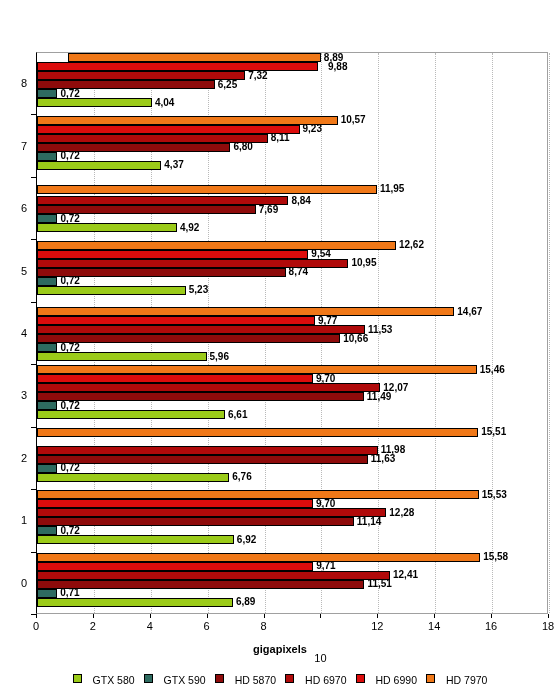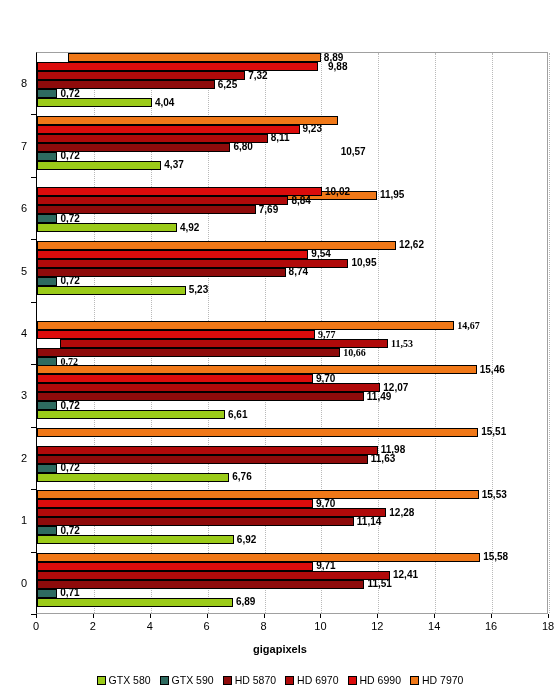--- a/index.html
+++ b/index.html
@@ -147,22 +147,21 @@
     top: 674px;
     left: 0;
     width: 560px;
     display: flex;
     justify-content: center;
     align-items: center;
     gap: 9px;
   }
   .legend-item {
     display: flex;
-    align-items: center;
-    gap: 3px;
+    gap: 11px;
   }
   .legend-swatch {
     width: 9px;
     height: 9px;
     border: 1px solid #000000;
     box-sizing: border-box;
     display: inline-block;
   }
   .legend-text {
     font-size: 10.5px;
@@ -232,21 +231,21 @@
             <div class="bar-label" style="left: 20.48px;">0,72</div>
           </div>
           <div class="bar-row" style="top: 45.2222px; right: 0px;">
             <div class="bar" title="GTX 580" style="width: 114.916px; background: rgb(155, 203, 25);"></div>
             <div class="bar-label" style="left: 114.916px;">4,04</div>
           </div>
         </div>
         <div class="group" style="top: 62.4444px; height: 62.4444px;">
           <div class="bar-row" style="top: 0.222222px; right: 0px;">
             <div class="bar" title="HD 7970" style="width: 300.658px; background: rgb(240, 120, 24);"></div>
-            <div class="bar-label" style="left: 300.658px; margin-top: 32px;">10,57</div>
+            <div class="bar-label" style="left: 300.658px;">10,57</div>
           </div>
           <div class="bar-row" style="top: 9.22222px; right: 0px;">
             <div class="bar" title="HD 6990" style="width: 262.542px; background: rgb(220, 12, 12);"></div>
             <div class="bar-label" style="left: 262.542px;">9,23</div>
           </div>
           <div class="bar-row" style="top: 18.2222px; right: 0px;">
             <div class="bar" title="HD 6970" style="width: 230.684px; background: rgb(176, 10, 10);"></div>
             <div class="bar-label" style="left: 230.684px;">8,11</div>
           </div>
           <div class="bar-row" style="top: 27.2222px; right: 0px;">
@@ -256,28 +255,24 @@
           <div class="bar-row" style="top: 36.2222px; right: 0px;">
             <div class="bar" title="GTX 590" style="width: 20.48px; background: rgb(46, 107, 96);"></div>
             <div class="bar-label" style="left: 20.48px;">0,72</div>
           </div>
           <div class="bar-row" style="top: 45.2222px; right: 8px;">
             <div class="bar" title="GTX 580" style="width: 124.302px; background: rgb(155, 203, 25);"></div>
             <div class="bar-label" style="left: 124.302px;">4,37</div>
           </div>
         </div>
         <div class="group" style="top: 124.889px; height: 62.4444px;">
-          <div class="bar-row" style="top: 13px; right: 0px; padding-left: 9px;">
+          <div class="bar-row" style="top: 7px; right: 0px; padding-left: 9px;">
             <div class="bar" title="HD 7970" style="width: 339.911px; background: rgb(240, 120, 24);"></div>
             <div class="bar-label" style="left: 339.911px;">11,95</div>
           </div>
-          <div class="bar-row" style="top: 9.22222px; right: 0px;">
-            <div class="bar" title="HD 6990" style="width: 285.013px; background: rgb(220, 12, 12);"></div>
-            <div class="bar-label" style="left: 285.013px;">10,02</div>
-          </div>
           <div class="bar-row" style="top: 18.2222px; right: 0px;">
             <div class="bar" title="HD 6970" style="width: 251.449px; background: rgb(176, 10, 10);"></div>
             <div class="bar-label" style="left: 251.449px;">8,84</div>
           </div>
           <div class="bar-row" style="top: 27.2222px; right: 0px;">
             <div class="bar" title="HD 5870" style="width: 218.738px; background: rgb(142, 11, 11);"></div>
             <div class="bar-label" style="left: 218.738px;">7,69</div>
           </div>
           <div class="bar-row" style="top: 36.2222px; right: 0px;">
             <div class="bar" title="GTX 590" style="width: 20.48px; background: rgb(46, 107, 96);"></div>
@@ -307,30 +302,30 @@
           </div>
           <div class="bar-row" style="top: 36.2222px; right: 0px;">
             <div class="bar" title="GTX 590" style="width: 20.48px; background: rgb(46, 107, 96);"></div>
             <div class="bar-label" style="left: 20.48px;">0,72</div>
           </div>
           <div class="bar-row" style="top: 45.2222px; right: 0px;">
             <div class="bar" title="GTX 580" style="width: 148.764px; background: rgb(155, 203, 25);"></div>
             <div class="bar-label" style="left: 148.764px;">5,23</div>
           </div>
         </div>
-        <div class="group" style="top: 268px; height: 74px; font-family: Liberation Serif, serif;">
+        <div class="group" style="top: 254px; height: 74px;">
           <div class="bar-row" style="top: 0.222222px; right: 0px;">
             <div class="bar" title="HD 7970" style="width: 417.28px; background: rgb(240, 120, 24);"></div>
             <div class="bar-label" style="left: 417.28px;">14,67</div>
           </div>
           <div class="bar-row" style="top: 9.22222px; right: 0px;">
             <div class="bar" title="HD 6990" style="width: 277.902px; background: rgb(220, 12, 12);"></div>
             <div class="bar-label" style="left: 277.902px;">9,77</div>
           </div>
-          <div class="bar-row" style="top: 18.2222px; right: 0px; margin-left: 23px;">
+          <div class="bar-row" style="top: 18.2222px; right: 0px;">
             <div class="bar" title="HD 6970" style="width: 327.964px; background: rgb(176, 10, 10);"></div>
             <div class="bar-label" style="left: 327.964px;">11,53</div>
           </div>
           <div class="bar-row" style="top: 27.2222px; right: 0px;">
             <div class="bar" title="HD 5870" style="width: 303.218px; background: rgb(142, 11, 11);"></div>
             <div class="bar-label" style="left: 303.218px;">10,66</div>
           </div>
           <div class="bar-row" style="top: 36.2222px; right: 0px;">
             <div class="bar" title="GTX 590" style="width: 20.48px; background: rgb(46, 107, 96);"></div>
             <div class="bar-label" style="left: 20.48px;">0,72</div>
@@ -452,21 +447,21 @@
       <div class="xtick-label" style="left: 0px;">0</div>
       <div class="xtick-mark" style="left: 56.8889px;"></div>
       <div class="xtick-label" style="left: 56.8889px;">2</div>
       <div class="xtick-mark" style="left: 113.778px;"></div>
       <div class="xtick-label" style="left: 113.778px;">4</div>
       <div class="xtick-mark" style="left: 170.667px;"></div>
       <div class="xtick-label" style="left: 170.667px;">6</div>
       <div class="xtick-mark" style="left: 227.556px;"></div>
       <div class="xtick-label" style="left: 227.556px;">8</div>
       <div class="xtick-mark" style="left: 284.444px;"></div>
-      <div class="xtick-label" style="left: 284.444px;">10</div>
+      <div class="xtick-label" style="left: 284.444px; margin-top: 32px;">10</div>
       <div class="xtick-mark" style="left: 341.333px;"></div>
       <div class="xtick-label" style="left: 341.333px;">12</div>
       <div class="xtick-mark" style="left: 398.222px;"></div>
       <div class="xtick-label" style="left: 398.222px;">14</div>
       <div class="xtick-mark" style="left: 455.111px;"></div>
       <div class="xtick-label" style="left: 455.111px;">16</div>
       <div class="xtick-mark" style="left: 512px;"></div>
       <div class="xtick-label" style="left: 512px;">18</div>
     </div>
 

